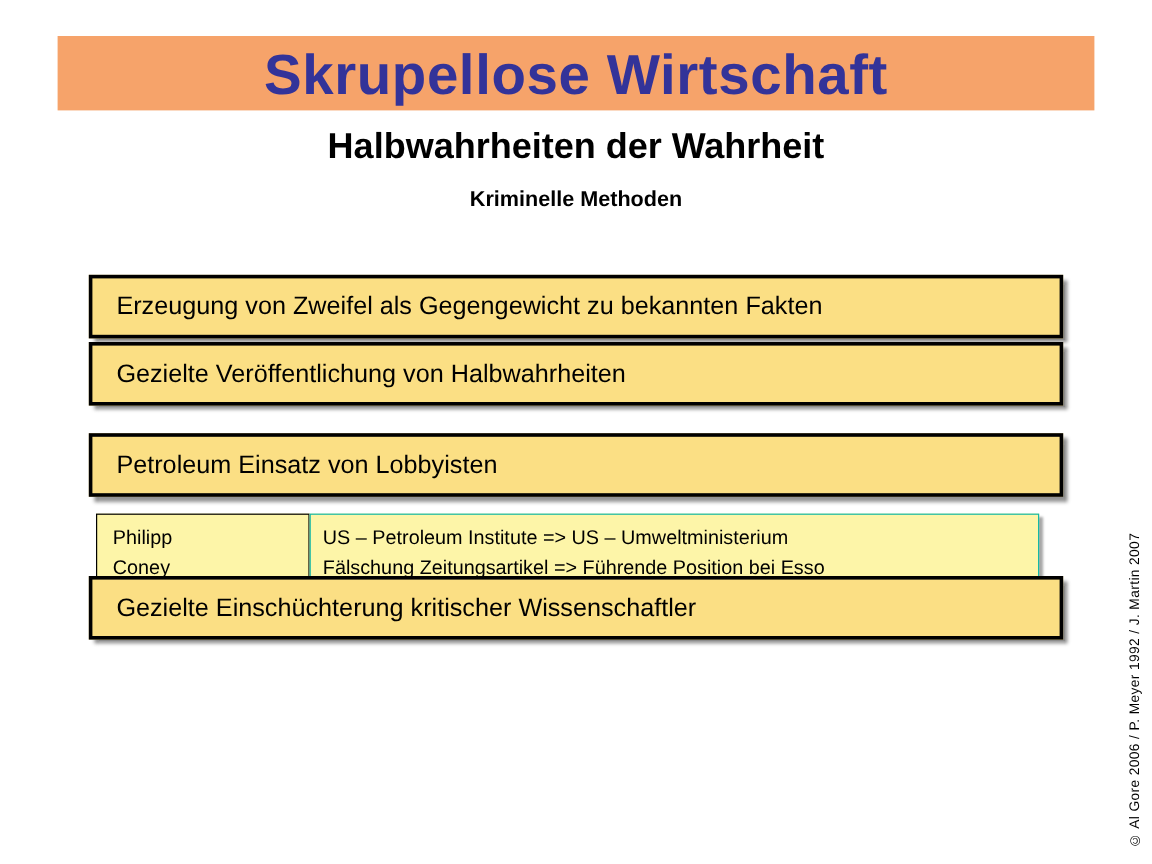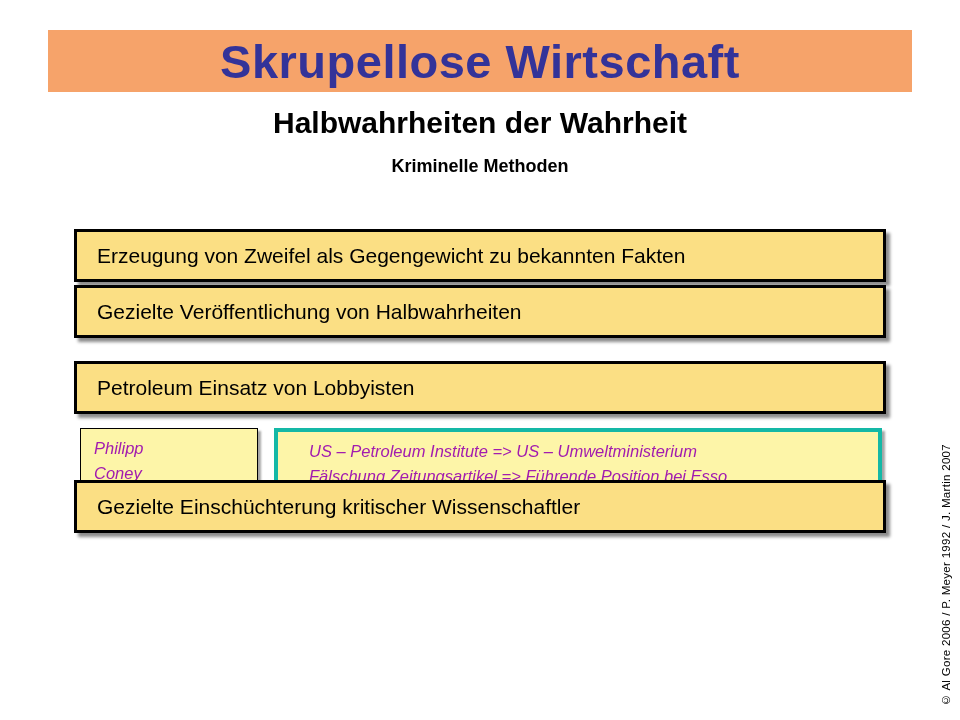--- a/index.html
+++ b/index.html
@@ -85,33 +85,31 @@
   .detail-name {
     width: 178px;
     background: #fdf5a8;
     border: 1px solid #000000;
     box-sizing: border-box;
     box-shadow: 3px 3px 2px rgba(0,0,0,0.35);
     padding: 7px 0 0 13px;
   }
   .detail-desc {
     width: 608px;
-    margin-left: 16px;
     background: #fdf5a8;
-    border: 4px solid #14b8a6;
+    border: 1px solid #14b8a6;
     box-sizing: border-box;
     box-shadow: 3px 3px 2px rgba(0,0,0,0.35);
-    padding: 7px 0 0 31px;
+    padding: 7px 0 0 10px;
   }
   .detail-line {
     font-size: 16.5px;
-    color: #a21caf;
+    color: #000000;
     line-height: 25px;
     white-space: nowrap;
-    font-style: italic;
   }
 
   .copyright {
     position: absolute;
     right: 8px;
     bottom: 14px;
     font-size: 11.5px;
     color: #000000;
     writing-mode: vertical-rl;
     text-orientation: mixed;

